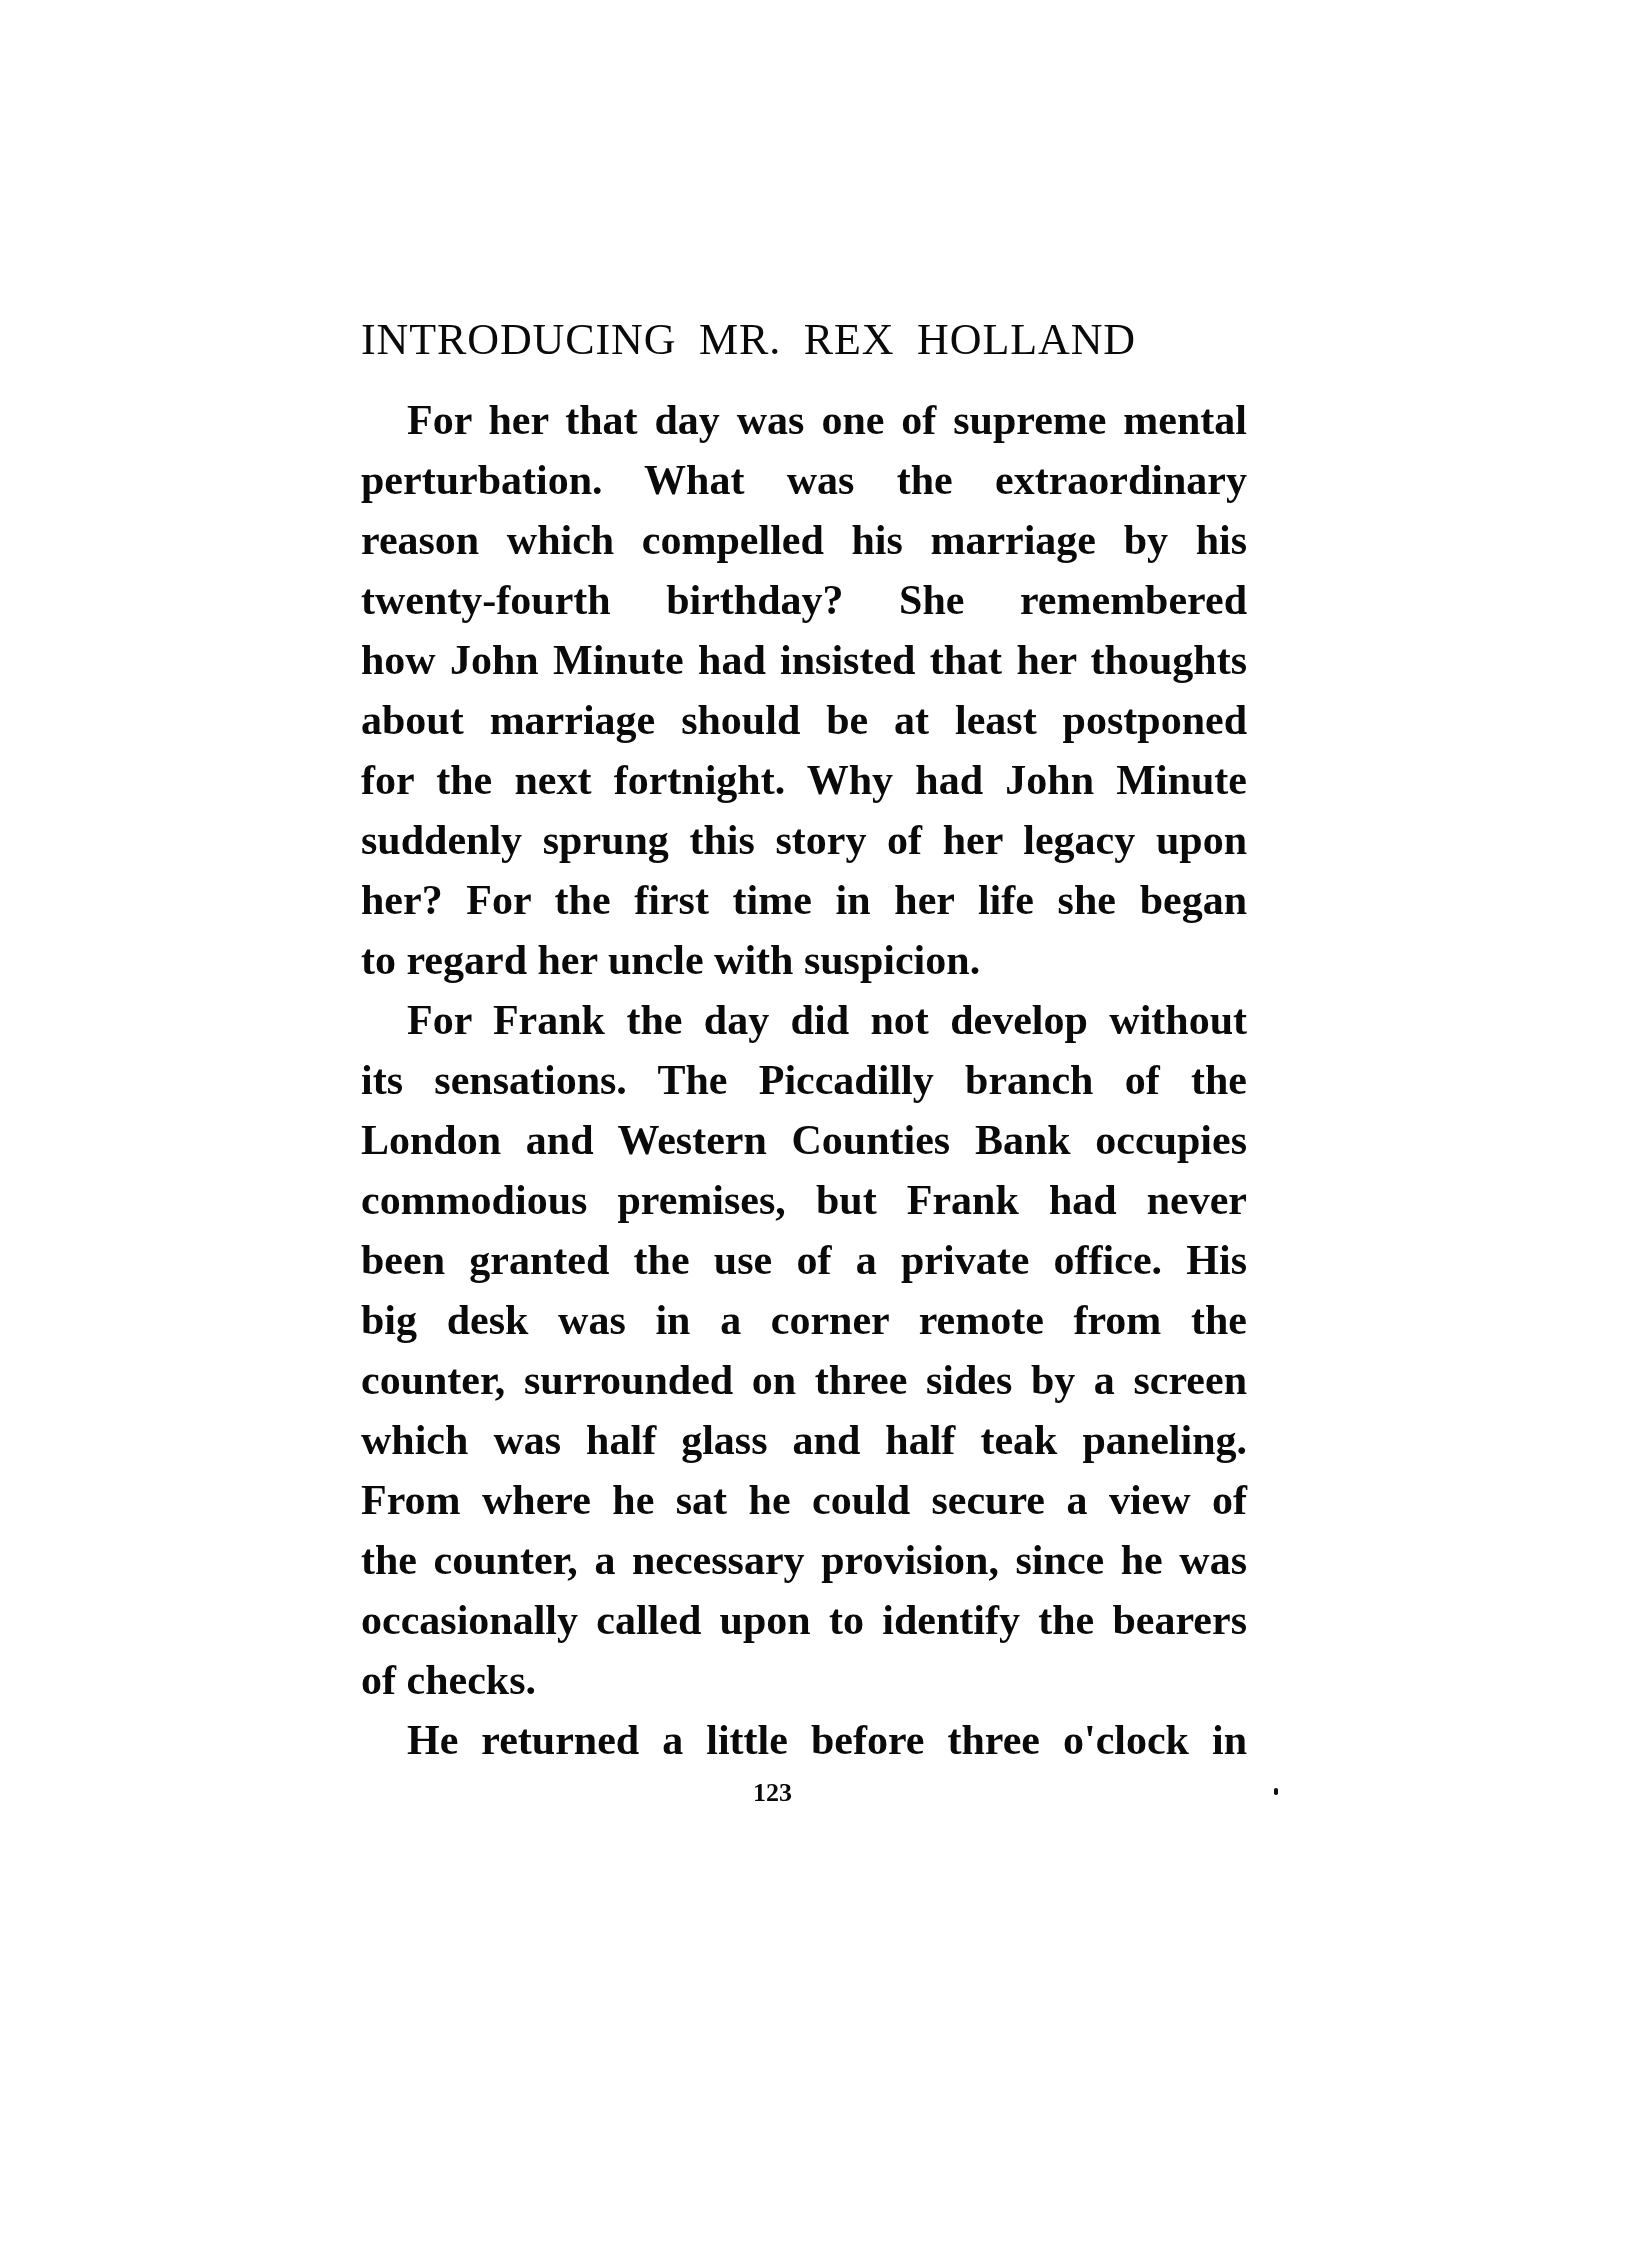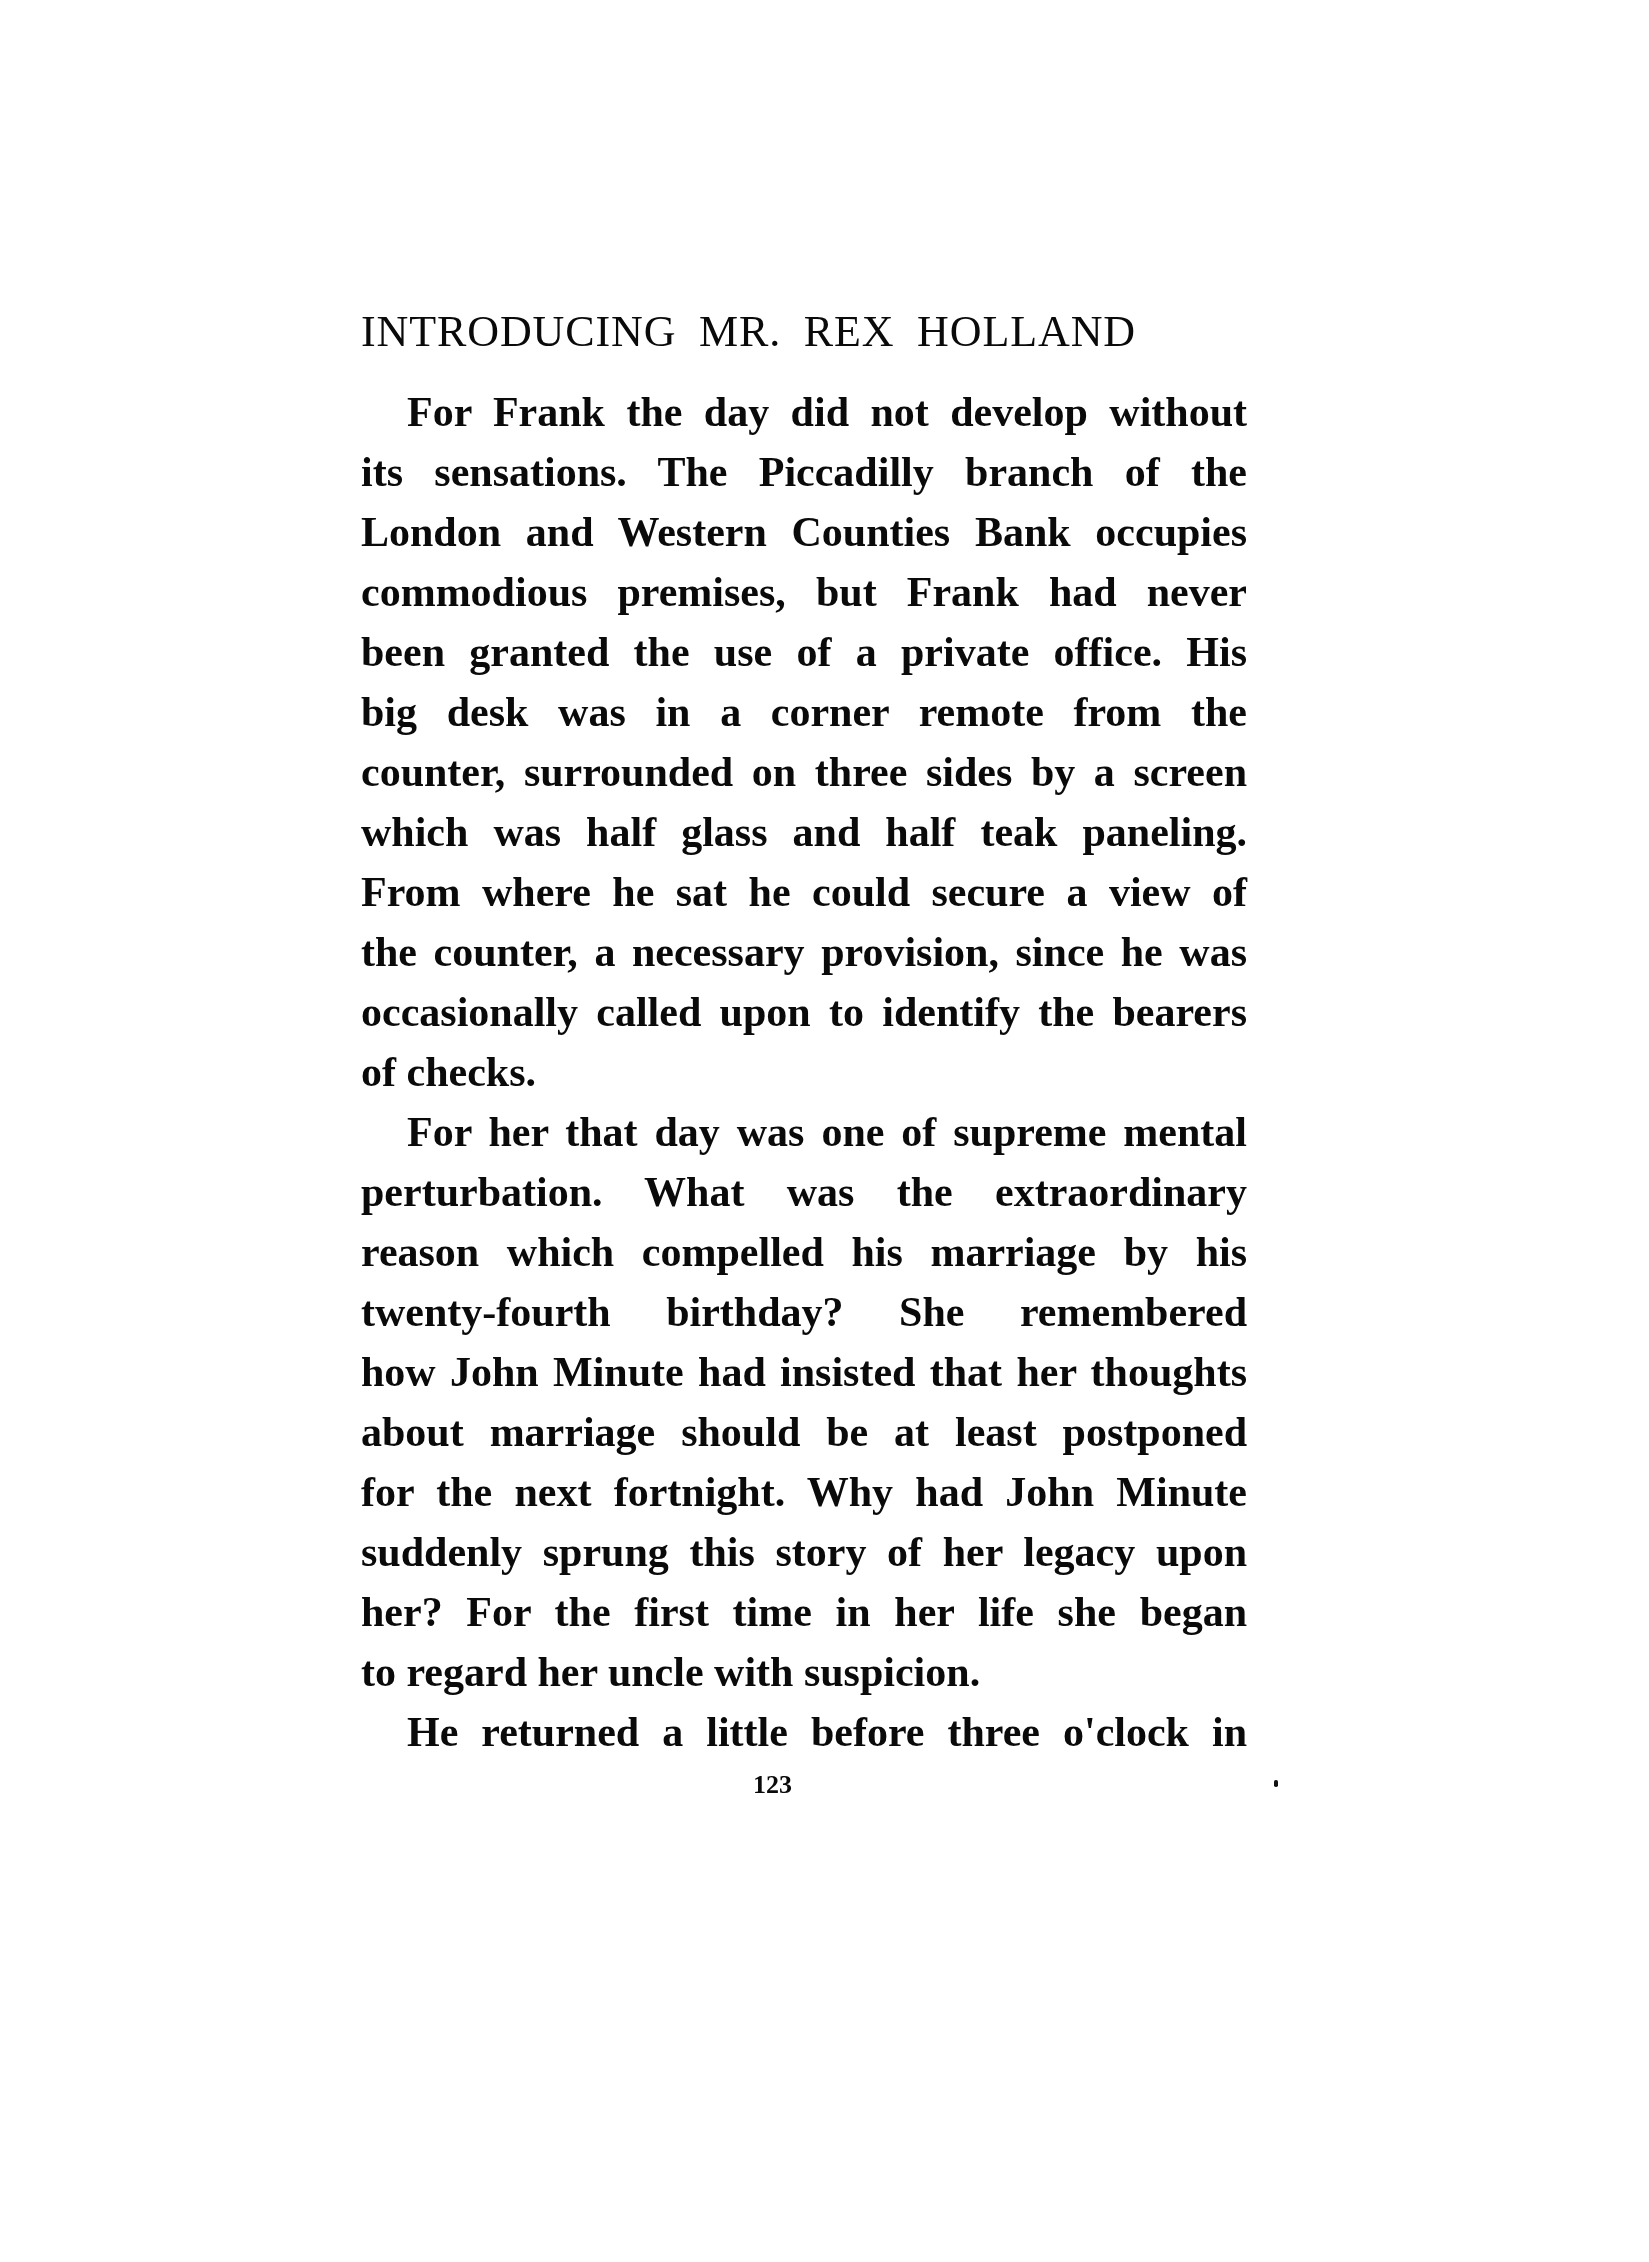--- a/index.html
+++ b/index.html
@@ -10,21 +10,21 @@
     body {
       width: 1649px;
       height: 2263px;
       position: relative;
       overflow: hidden;
       color: #0a0a0a;
       font-family: "Liberation Serif", "DejaVu Serif", serif;
     }
     .page {
       position: absolute;
-      left: 0; top: 8px;
+      left: 0; top: 16px;
       width: 1649px; height: 2006px;
     }
     .running-head {
       position: absolute;
       left: 361px;
       top: 297px;
       width: 884px;
       font-size: 44px;
       line-height: 53px;
       letter-spacing: 0.9px;
@@ -71,48 +71,48 @@
 </head>
 <body>
 
 <div class="page">
 
   <div class="running-head">INTRODUCING MR. REX HOLLAND</div>
 
   <div class="body-text">
 
     <div class="paragraph">
+      <span class="line indent">For her that day was one of supreme mental</span>
+      <span class="line">perturbation. What was the extraordinary</span>
+      <span class="line">reason which compelled his marriage by his</span>
+      <span class="line">twenty-fourth birthday? She remembered</span>
+      <span class="line">how John Minute had insisted that her thoughts</span>
+      <span class="line">about marriage should be at least postponed</span>
+      <span class="line">for the next fortnight. Why had John Minute</span>
+      <span class="line">suddenly sprung this story of her legacy upon</span>
+      <span class="line">her? For the first time in her life she began</span>
+      <span class="line last">to regard her uncle with suspicion.</span>
+    </div>
+
+    <div class="paragraph">
       <span class="line indent">For Frank the day did not develop without</span>
       <span class="line">its sensations. The Piccadilly branch of the</span>
       <span class="line">London and Western Counties Bank occupies</span>
       <span class="line">commodious premises, but Frank had never</span>
       <span class="line">been granted the use of a private office. His</span>
       <span class="line">big desk was in a corner remote from the</span>
       <span class="line">counter, surrounded on three sides by a screen</span>
       <span class="line">which was half glass and half teak paneling.</span>
       <span class="line">From where he sat he could secure a view of</span>
       <span class="line">the counter, a necessary provision, since he was</span>
       <span class="line">occasionally called upon to identify the bearers</span>
       <span class="line last">of checks.</span>
     </div>
 
     <div class="paragraph">
-      <span class="line indent">For her that day was one of supreme mental</span>
-      <span class="line">perturbation. What was the extraordinary</span>
-      <span class="line">reason which compelled his marriage by his</span>
-      <span class="line">twenty-fourth birthday? She remembered</span>
-      <span class="line">how John Minute had insisted that her thoughts</span>
-      <span class="line">about marriage should be at least postponed</span>
-      <span class="line">for the next fortnight. Why had John Minute</span>
-      <span class="line">suddenly sprung this story of her legacy upon</span>
-      <span class="line">her? For the first time in her life she began</span>
-      <span class="line last">to regard her uncle with suspicion.</span>
-    </div>
-
-    <div class="paragraph">
       <span class="line indent">He returned a little before three o'clock in</span>
     </div>
 
   </div>
 
   <div class="page-number">123</div>
   <div class="stray-mark"></div>
 
 </div>
 

